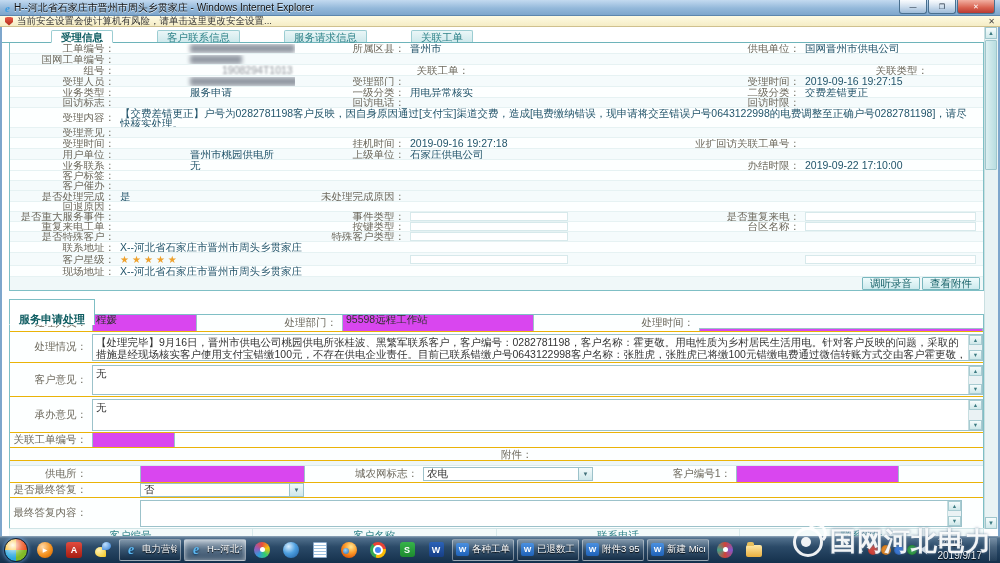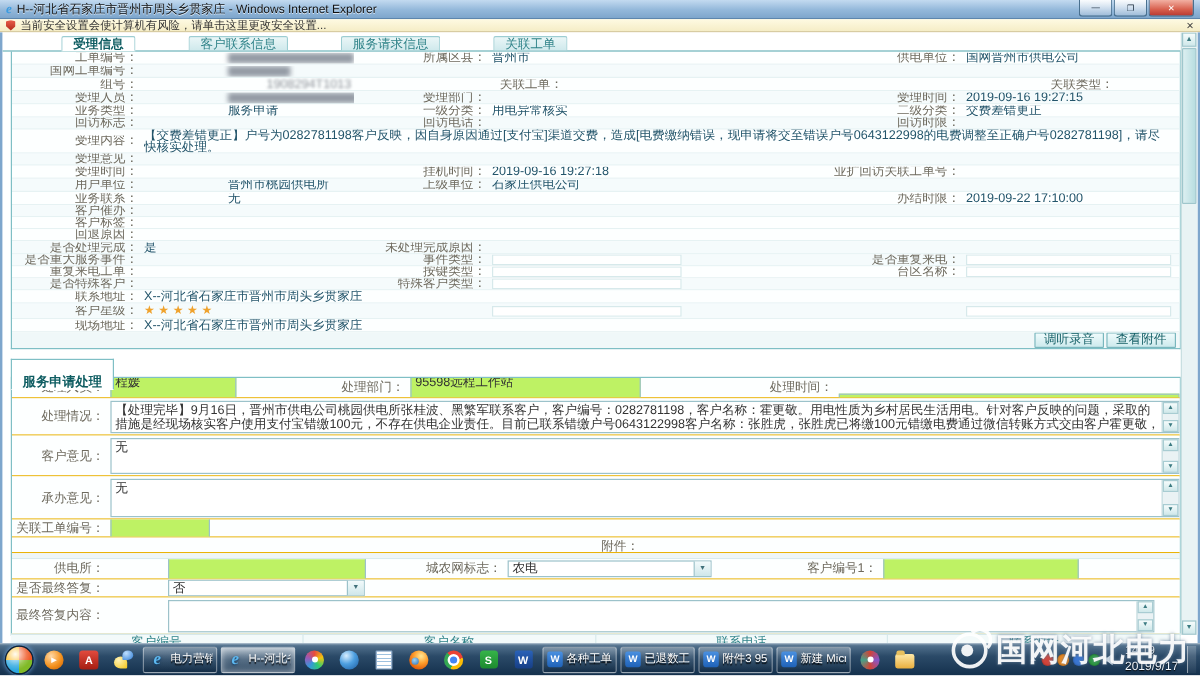--- a/index.html
+++ b/index.html
@@ -46,21 +46,21 @@
        background:linear-gradient(#effbfc,#cdeaed);border:1px solid #79b7be;padding:0 7px;border-radius:1px;box-sizing:border-box;}
   
   .p2tabrow{margin:8px 14px 0 7px;height:15px;display:flex;}
   .p2tab{min-width:86px;padding:12px 8px;background:#fff;border:1px solid #7fbfc5;border-bottom:1px solid #fff;
          margin-bottom:-1px;font-weight:bold;color:#0f5d62;font-size:11px;text-align:center;line-height:14px;z-index:2;box-sizing:border-box;}
   .panel2{margin:0 14px 0 7px;border:1px solid #7fbfc5;background:#fdffff;}
   .prow{display:flex;align-items:center;font-size:10.5px;background:#fdffff;border-bottom:1px solid #eab308;box-sizing:border-box;overflow:hidden;}
   .plab{text-align:right;padding-right:5px;color:#6e6a5e;flex:none;white-space:nowrap;overflow:hidden;box-sizing:border-box;}
   .pval{color:#23556b;}
   .pgap{background:#eef6f7;border-bottom:1px solid #d8eaec;}
-  .inp{border:1px solid #9cc2ca;background:#bef264;height:30px;line-height:12px;font-size:10.5px;color:#333;
+  .inp{border:1px solid #9cc2ca;background:#d946ef;height:30px;line-height:12px;font-size:10.5px;color:#333;
        padding:4px 3px;box-sizing:border-box;overflow:hidden;white-space:nowrap;flex:none;}
   .sel{display:flex;align-items:center;border:1px solid #9cc2ca;background:#fff;height:14px;box-sizing:border-box;flex:none;}
   .seltext{flex:1;padding-left:3px;font-size:10.5px;color:#333;overflow:hidden;white-space:nowrap;}
   .sarr{width:13px;align-self:stretch;background:linear-gradient(#f2fafb,#cfe7ea);border-left:1px solid #9cc2ca;
         color:#41707a;font-size:6px;display:flex;align-items:center;justify-content:center;flex:none;}
   .ta{position:relative;border:1px solid #9cc2ca;background:#fff;box-sizing:border-box;flex:none;}
   .ta .txt{position:absolute;top:1px;left:3px;right:15px;bottom:1px;font-size:10.5px;line-height:12px;color:#333;
            overflow:hidden;word-break:break-all;}
   .ta .sb{position:absolute;top:0;right:0;bottom:0;width:13px;background:#eaf2f4;border-left:1px solid #c6dde0;
           display:flex;flex-direction:column;justify-content:space-between;}
@@ -243,39 +243,39 @@
           <div class="fv w-v3"></div>
         </div>
         <div class="frow" style="height: 11px;">
           <div class="fl w-l1">业务联系：</div>
           <div class="fv w-v1 pad">无</div>
           <div class="fl w-l2"></div>
           <div class="fv w-v2"></div>
           <div class="fl w-l3">办结时限：</div>
           <div class="fv w-v3">2019-09-22 17:10:00</div>
         </div>
-        <div class="frow alt" style="height: 10px;">
-          <div class="fl w-l1">客户催办：</div>
-          <div class="fv span"></div>
-        </div>
         <div class="frow" style="height: 10px;">
           <div class="fl w-l1">客户标签：</div>
           <div class="fv span"></div>
         </div>
-        <div class="frow" style="height: 10px;">
-          <div class="fl w-l1">回退原因：</div>
+        <div class="frow alt" style="height: 10px;">
+          <div class="fl w-l1">客户催办：</div>
           <div class="fv span"></div>
         </div>
         <div class="frow alt" style="height: 11px;">
           <div class="fl w-l1">是否处理完成：</div>
           <div class="fv w-v1">是</div>
           <div class="fl w-l2">未处理完成原因：</div>
           <div class="fv w-v2"></div>
           <div class="fl w-l3"></div>
           <div class="fv w-v3"></div>
+        </div>
+        <div class="frow" style="height: 10px;">
+          <div class="fl w-l1">回退原因：</div>
+          <div class="fv span"></div>
         </div>
         <div class="frow alt" style="height: 10px;">
           <div class="fl w-l1">是否重大服务事件：</div>
           <div class="fv w-v1"></div>
           <div class="fl w-l2">事件类型：</div>
           <div class="fv w-v2">
             <span class="vbox"></span>
           </div>
           <div class="fl w-l3">是否重复来电：</div>
           <div class="fv w-v3">

